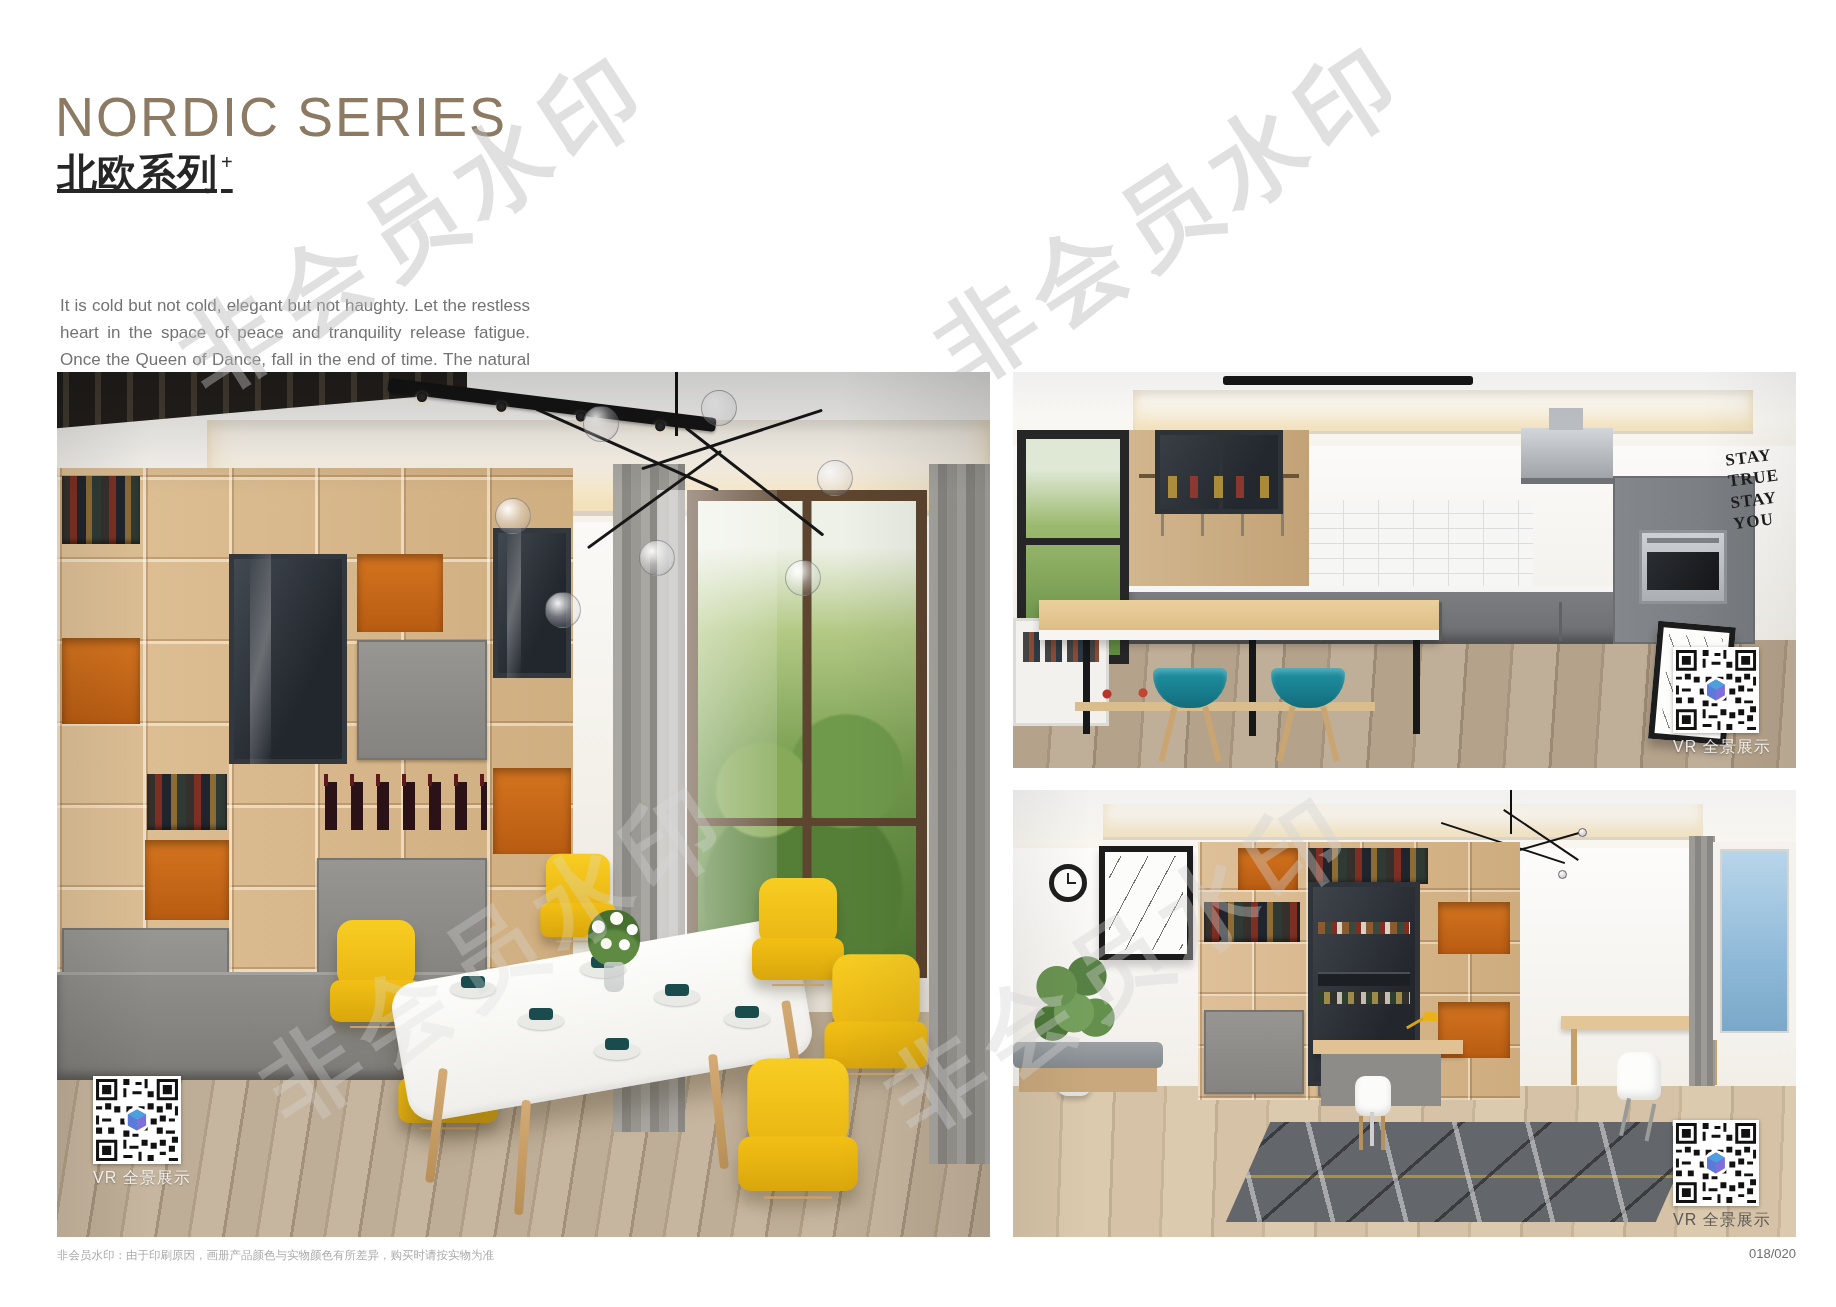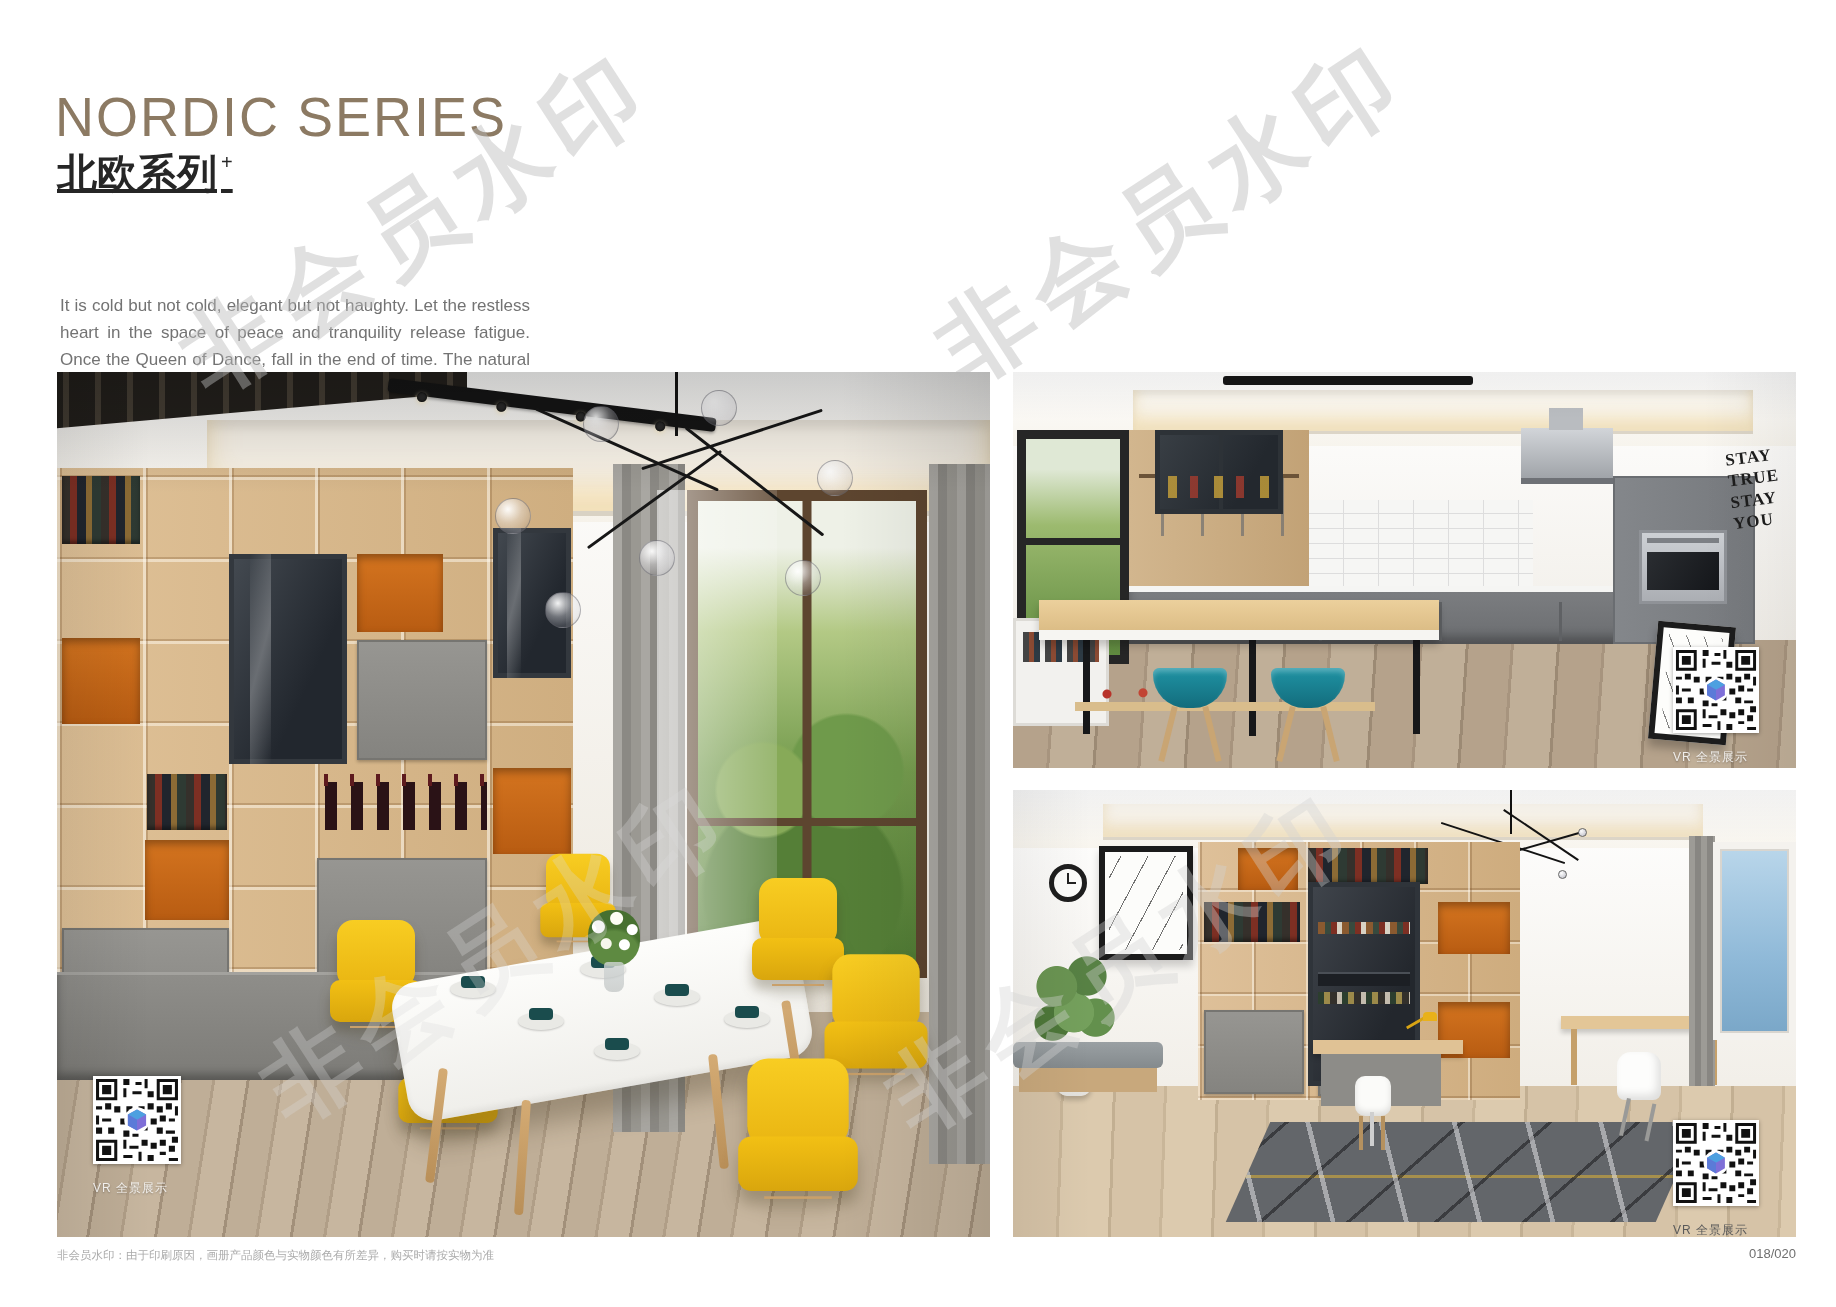--- a/index.html
+++ b/index.html
@@ -32,21 +32,21 @@
   
   .photo { position:absolute; overflow:hidden; background:#eee; }
   #photo-main    { left:57px;  top:372px; width:933px; height:865px; }
   #photo-kitchen { left:1013px; top:372px; width:783px; height:396px; }
   #photo-study   { left:1013px; top:790px; width:783px; height:447px; }
   .photo > div { position:absolute; }
 
   
   .qr-badge { position:absolute; z-index:30; }
   .qr-badge svg { display:block; background:#fff; box-shadow:0 1px 4px rgba(0,0,0,.35); }
-  .vr-label { margin-top:16px; font-size:12px; letter-spacing:1px; color:rgba(255,255,255,.85);
+  .vr-label { margin-top:4px; font-size:16px; letter-spacing:1px; color:rgba(255,255,255,.85);
               text-shadow:0 1px 2px rgba(0,0,0,.3); white-space:nowrap; }
   .vr-label.dark { color:#5a5a5a; text-shadow:none; }
 
   
   .m-wall { inset:0; background:linear-gradient(#ffffff, #f0ece4 60%, #e7e1d6); }
   .m-floor { left:0; top:640px; width:933px; height:225px;
     background:repeating-linear-gradient(99deg,#bfae97 0 30px,#b09e87 30px 33px,#c7b69f 33px 64px,#a2907a 64px 67px); }
   .m-ceiling { left:0; top:0; width:933px; height:150px; background:linear-gradient(#fdfdfc,#f6f2ea); }
   .m-recess { left:150px; top:48px; width:783px; height:96px; background:#fbf6ec;
     border-bottom:5px solid #d9d2c4; box-shadow:inset 0 -26px 30px rgba(235,204,140,.55), inset 0 8px 10px rgba(0,0,0,.08); }

